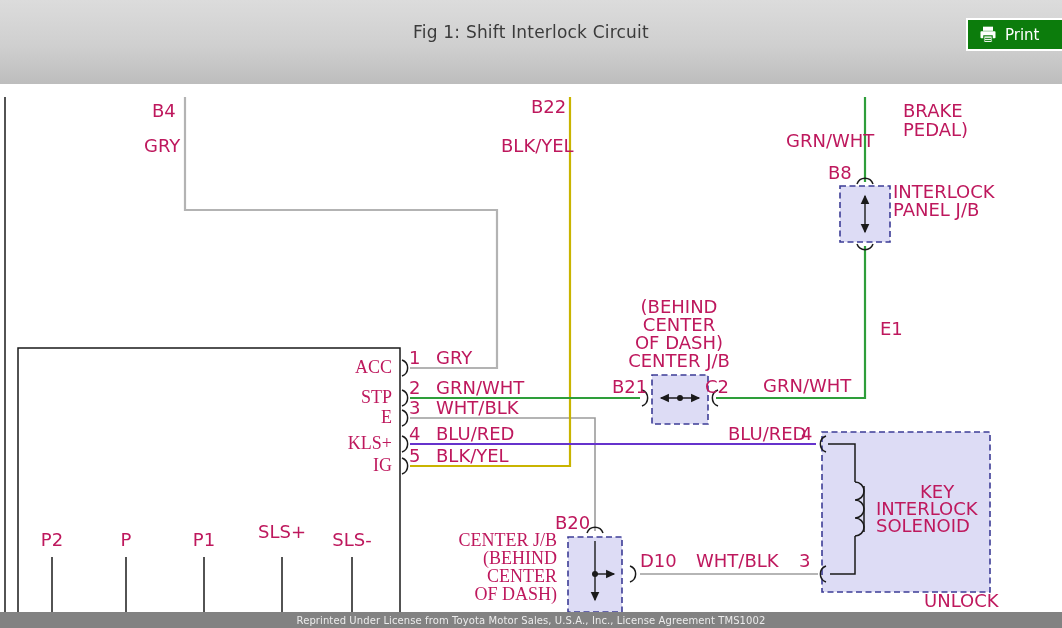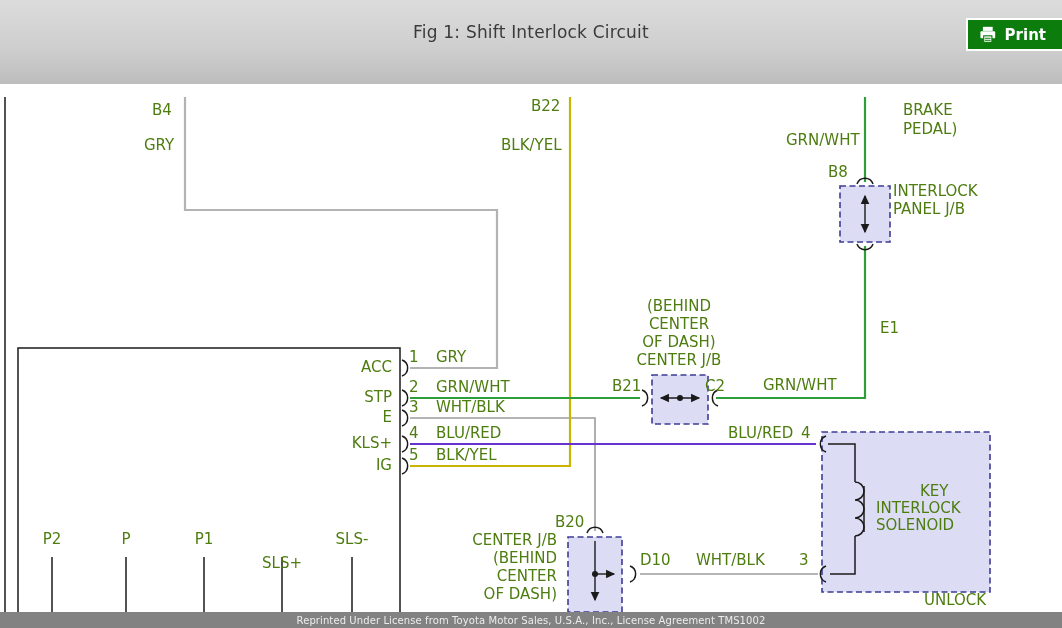--- a/index.html
+++ b/index.html
@@ -16,31 +16,31 @@
   }
   .title{
     position:absolute;left:0;top:0;width:100%;height:64px;
     display:flex;align-items:center;justify-content:center;
     font-size:17px;color:#3b3b3b;letter-spacing:0.2px;
   }
   .print-btn{
     position:absolute;top:18px;right:0;width:96px;height:33px;
     background:#0c7c0c;border:2px solid #ffffff;border-right:none;
     display:flex;align-items:center;gap:7px;padding:0 16px 0 10px;
-    color:#ffffff;font-size:15px;font-family:inherit;cursor:pointer;font-weight:bold;
+    color:#ffffff;font-size:15px;font-family:inherit;cursor:pointer;
   }
   .print-btn span{color:#ffffff;}
   
   .diagram{position:absolute;left:0;top:84px;width:1062px;height:528px;background:#ffffff;}
   .canvas{position:absolute;left:0;top:-84px;}
   .lbl{
-    position:absolute;font-size:15px;line-height:15px;color:#4d7c0f;white-space:nowrap;
+    position:absolute;font-size:18px;line-height:15px;color:#be185d;white-space:nowrap;
   }
   .lbl-c{transform:translateX(-50%);}
-  .lbl-r{text-align:right;}
+  .lbl-r{text-align:right;font-family:Liberation Serif, serif;}
   
   .footer{
     position:absolute;left:0;top:612px;width:1062px;height:16px;
     background:#828282;display:flex;align-items:center;justify-content:center;
   }
   .footer span{font-size:10px;color:#ececec;letter-spacing:0.1px;}
 </style>
 </head>
 <body>
 
@@ -175,21 +175,21 @@
 
     <div class="lbl" style="left:436px;top:266px">GRY</div>
     <div class="lbl" style="left:436px;top:296px">GRN/WHT</div>
     <div class="lbl" style="left:436px;top:316px">WHT/BLK</div>
     <div class="lbl" style="left:436px;top:342px">BLU/RED</div>
     <div class="lbl" style="left:436px;top:364px">BLK/YEL</div>
 
     <div class="lbl lbl-c" style="left:52px;top:448px">P2</div>
     <div class="lbl lbl-c" style="left:126px;top:448px">P</div>
     <div class="lbl lbl-c" style="left:204px;top:448px">P1</div>
-    <div class="lbl lbl-c" style="left:282px;top:472px">SLS+</div>
+    <div class="lbl lbl-c" style="left:282px;top:440px">SLS+</div>
     <div class="lbl lbl-c" style="left:352px;top:448px">SLS-</div>
 
     <div class="lbl" style="left:728px;top:342px">BLU/RED</div>
     <div class="lbl" style="left:801px;top:342px">4</div>
 
     <div class="lbl" style="left:555px;top:431px">B20</div>
     <div class="lbl lbl-r" style="right:505px;top:449px">CENTER J/B</div>
     <div class="lbl lbl-r" style="right:505px;top:467px">(BEHIND</div>
     <div class="lbl lbl-r" style="right:505px;top:485px">CENTER</div>
     <div class="lbl lbl-r" style="right:505px;top:503px">OF DASH)</div>

